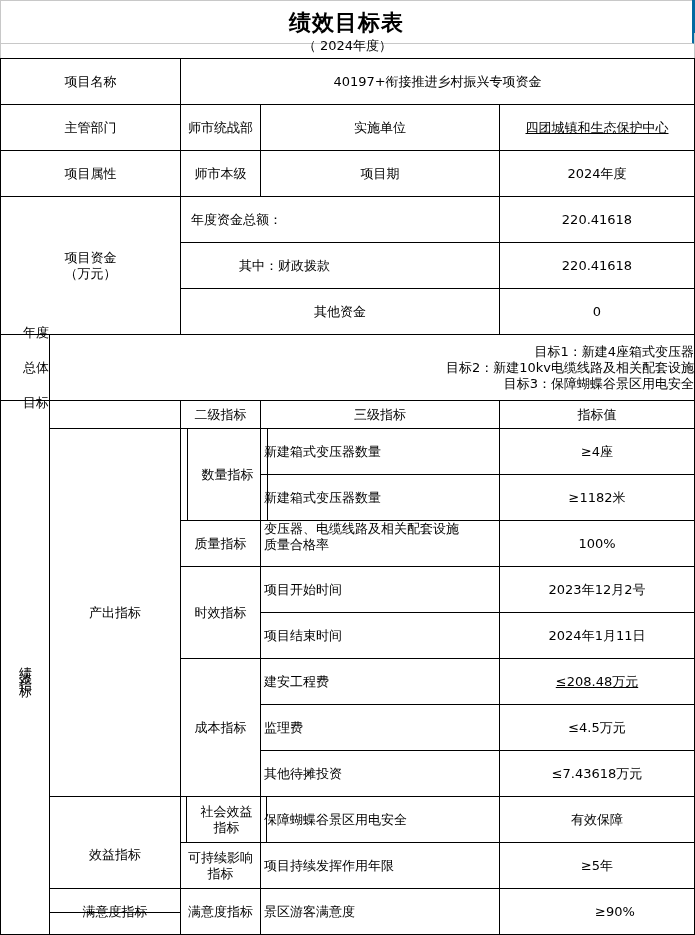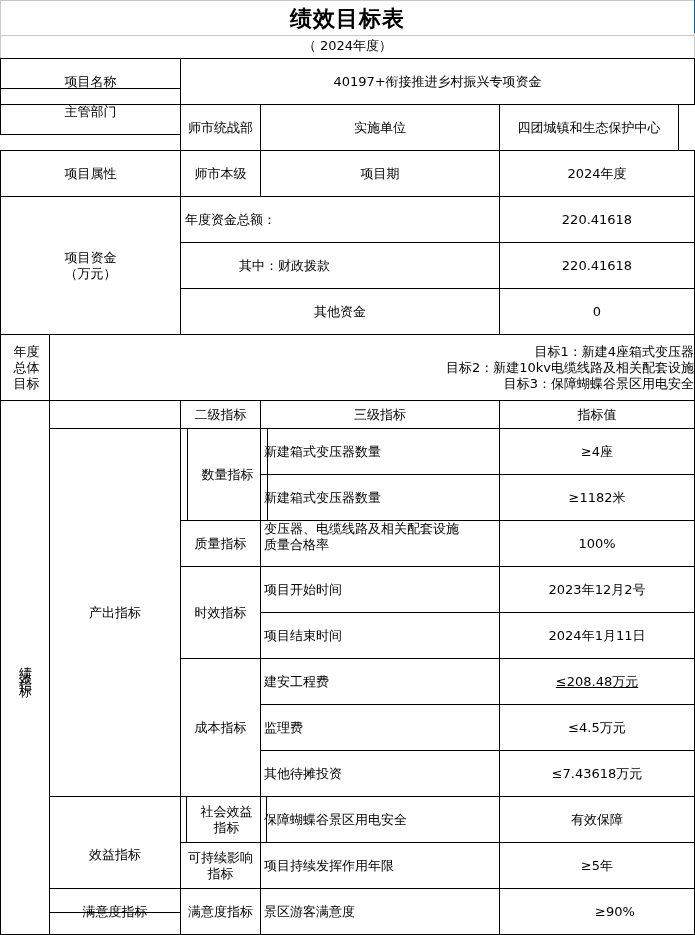--- a/index.html
+++ b/index.html
@@ -12,48 +12,48 @@
   .title { font-size:22px; font-weight:bold; font-family:"DejaVu Serif","Liberation Serif",serif; letter-spacing:1px; }
   .sub { font-size:13px; }
   .goals { flex-direction:column; align-items:flex-end; justify-content:center; padding-left:5px; font-size:13px; line-height:16px; }
   .vert { writing-mode:vertical-rl; letter-spacing:6px; }
   .hline { position:absolute; height:0; border-top:1px solid #c8c8c8; }
 </style>
 </head>
 <body>
 
 <div class="hline" style="left:0;top:0;width:695px;"></div>
-<div class="c title" style="left:0;top:0;width:695px;height:36px;border-left:1px solid #c8c8c8;border-right:1px solid #0369a1;border-bottom:1px solid #c8c8c8;">绩效目标表</div>
+<div class="c title" style="left:0;top:0;width:695px;height:44px;border-left:1px solid #c8c8c8;border-right:3px solid #0369a1;border-bottom:1px solid #c8c8c8;">绩效目标表</div>
 <div class="c sub" style="left:0;top:33px;width:695px;height:25px;border-left:1px solid #c8c8c8;border-right:1px solid #c8c8c8;">（ 2024年度）</div>
 
 <div class="c b" style="left:0;top:58px;width:181px;height:47px;">项目名称</div>
 <div class="c b" style="left:180px;top:58px;width:515px;height:47px;">40197+衔接推进乡村振兴专项资金</div>
 
-<div class="c b" style="left:0;top:88px;width:181px;height:47px;">主管部门</div>
+<div class="c b" style="left:0;top:104px;width:181px;height:47px;">主管部门</div>
 <div class="c b" style="left:180px;top:104px;width:81px;height:47px;">师市统战部</div>
 <div class="c b" style="left:260px;top:104px;width:240px;height:47px;">实施单位</div>
-<div class="c b" style="left:499px;top:104px;width:180px;height:47px;">四团城镇和生态保护中心</div>
+<div class="c b" style="left:499px;top:104px;width:196px;height:47px;text-decoration:underline;">四团城镇和生态保护中心</div>
 
 <div class="c b" style="left:0;top:150px;width:181px;height:47px;">项目属性</div>
 <div class="c b" style="left:180px;top:150px;width:81px;height:47px;">师市本级</div>
 <div class="c b" style="left:260px;top:150px;width:240px;height:47px;">项目期</div>
 <div class="c b" style="left:499px;top:150px;width:196px;height:47px;">2024年度</div>
 
 <div class="c b" style="left:0;top:196px;width:181px;height:139px;flex-direction:column;">
   <span>项目资金</span>
   <span>（万元）</span>
 </div>
-<div class="c b l" style="left:180px;top:196px;width:320px;height:47px;padding-left:4px;">年度资金总额：</div>
+<div class="c b l" style="left:180px;top:196px;width:320px;height:47px;padding-left:10px;">年度资金总额：</div>
 <div class="c b" style="left:499px;top:196px;width:196px;height:47px;">220.41618</div>
 <div class="c b l" style="left:180px;top:242px;width:320px;height:47px;padding-left:58px;">其中：财政拨款</div>
 <div class="c b" style="left:499px;top:242px;width:196px;height:47px;">220.41618</div>
 <div class="c b" style="left:180px;top:288px;width:320px;height:47px;">其他资金</div>
 <div class="c b" style="left:499px;top:288px;width:196px;height:47px;">0</div>
 
-<div class="c b" style="left:0;top:334px;width:50px;height:67px;flex-direction:column;align-items:center;padding-left:3px;">
+<div class="c b" style="left:0;top:334px;width:50px;height:67px;flex-direction:column;align-items:flex-end;padding-left:3px;gap:19px;">
   <span>年度</span>
   <span>总体</span>
   <span>目标</span>
 </div>
 <div class="c b goals" style="left:49px;top:334px;width:646px;height:67px;">
   <span>目标1：新建4座箱式变压器</span>
   <span>目标2：新建10kv电缆线路及相关配套设施</span>
   <span>目标3：保障蝴蝶谷景区用电安全</span>
 </div>
 

